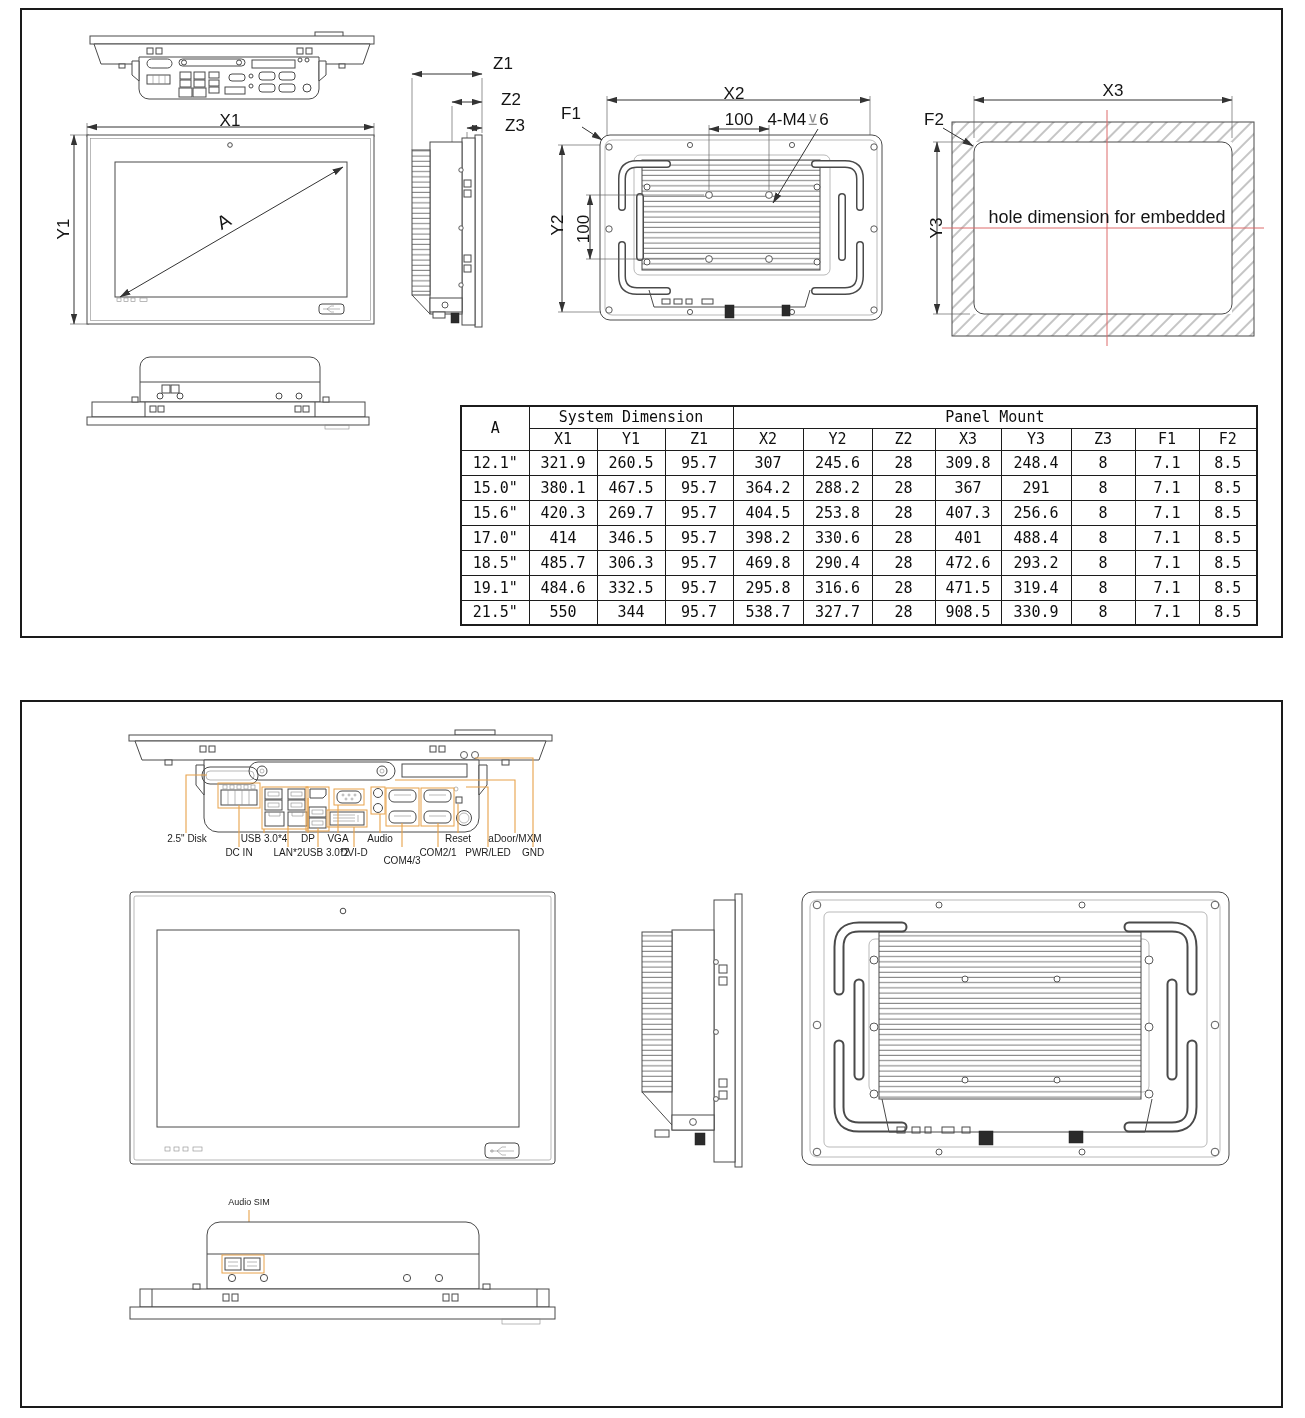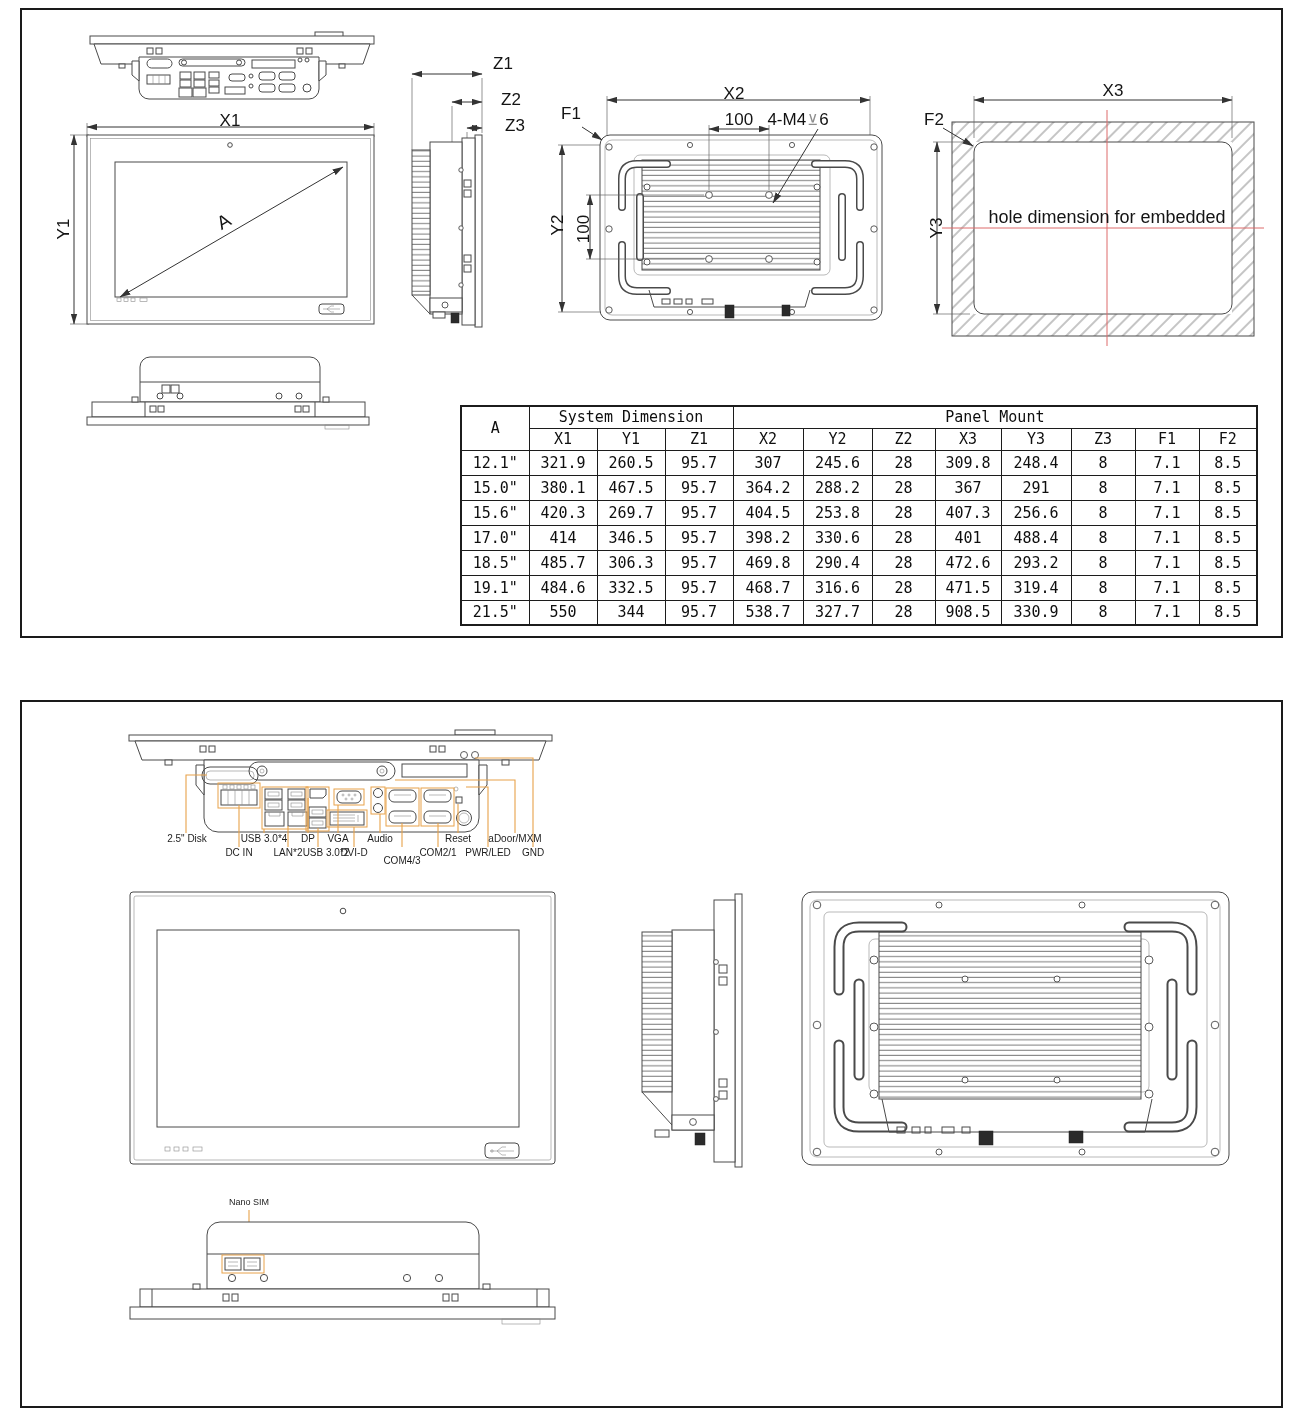--- a/index.html
+++ b/index.html
@@ -371,21 +371,21 @@
           <td>293.2</td>
           <td>8</td>
           <td>7.1</td>
           <td>8.5</td>
         </tr>
         <tr>
           <td>19.1"</td>
           <td>484.6</td>
           <td>332.5</td>
           <td>95.7</td>
-          <td>468.7</td>
+          <td>295.8</td>
           <td>316.6</td>
           <td>28</td>
           <td>471.5</td>
           <td>319.4</td>
           <td>8</td>
           <td>7.1</td>
           <td>8.5</td>
         </tr>
         <tr>
           <td>21.5"</td>
@@ -619,14 +619,14 @@
       <line class="dr" x1="420" y1="97" x2="420" y2="115"></line>
     <rect class="dr" x="106" y="102" width="6" height="7"></rect>
       <rect class="dr" x="115" y="102" width="6" height="7"></rect>
     <rect class="dr" x="326" y="102" width="6" height="7"></rect>
       <rect class="dr" x="335" y="102" width="6" height="7"></rect>
     <rect class="df" x="76" y="92" width="7" height="5"></rect>
       <rect class="df" x="366" y="92" width="7" height="5"></rect>
     <rect class="df" x="13" y="115" width="425" height="12"></rect>
     <rect class="thin" x="385" y="127" width="38" height="5"></rect>
   </svg>
-  <span class="pl tiny" style="left:227px;top:495px">Nano SIM</span>
+  <span class="pl tiny" style="left:227px;top:495px">Audio SIM</span>
 </div>
 
 </body></html>

